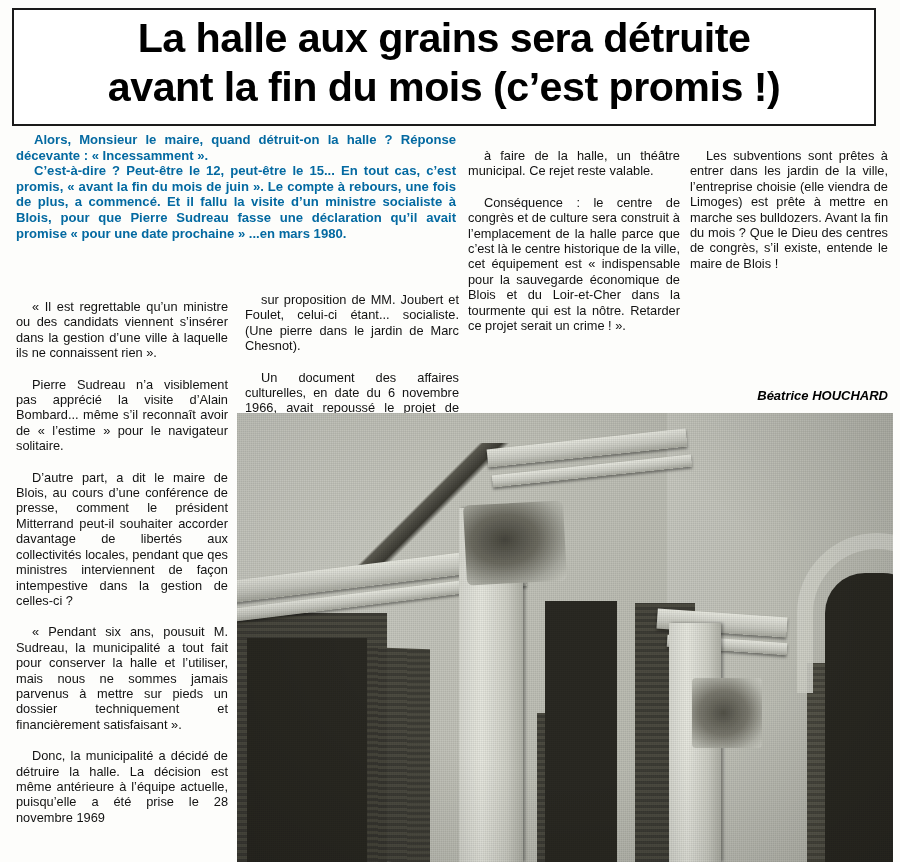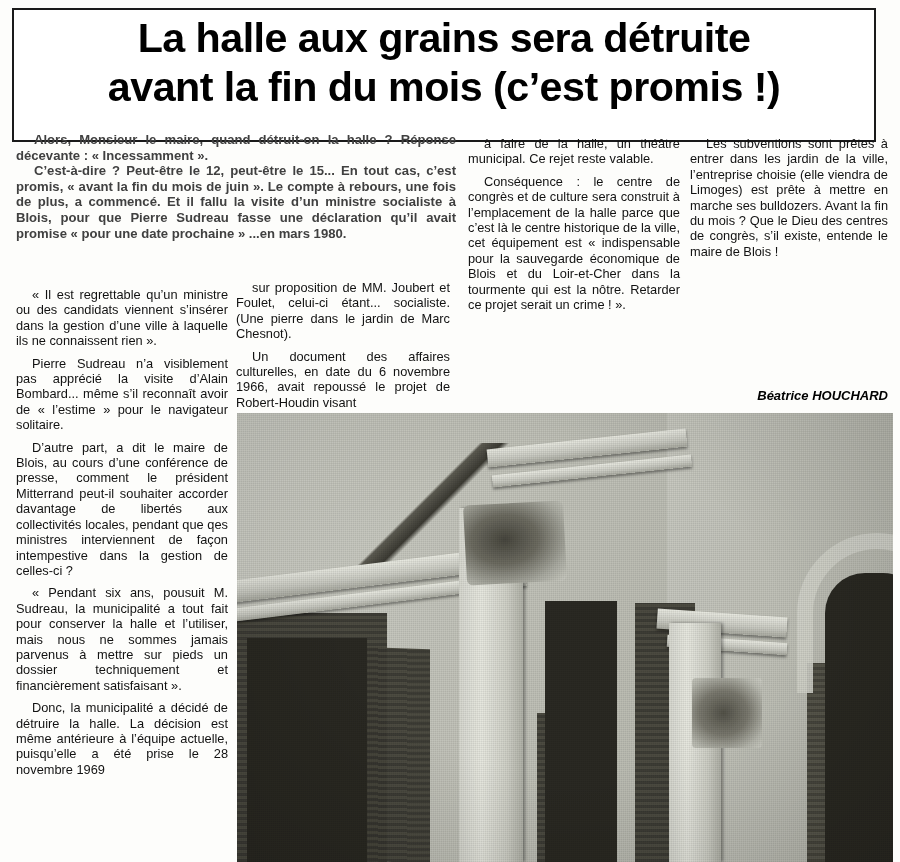--- a/index.html
+++ b/index.html
@@ -12,21 +12,21 @@
     position:relative;
   }
   .page{
     position:absolute;inset:0;
     background:#fdfdfb;
   }
 
   
   .headline-box{
     position:absolute;
-    left:12px;top:8px;width:864px;height:134px;
+    left:12px;top:8px;width:864px;height:118px;
     border:2px solid #1a1a1a;
     background:#ffffff;
     box-sizing:border-box;
     overflow:hidden;
   }
   .headline-line{
     font-weight:bold;
     font-family:"Liberation Sans", sans-serif;
     font-size:40px;
     line-height:49px;
@@ -40,38 +40,38 @@
   .headline-line.l1{margin-top:4px;}
 
   
   .lead{
     position:absolute;
     left:16px;top:132px;width:440px;
     font-size:13.1px;
     line-height:15.6px;
     font-weight:bold;
     text-align:justify;
-    color:#404040;
+    color:#0369a1;
   }
   .lead p{margin:0 0 0 0;text-indent:18px;}
 
   
   .col{
     position:absolute;
     font-size:12.8px;
     line-height:15.4px;
     text-align:justify;
     color:#121212;
   }
-  .col p{margin:4px 0 7px 0;text-indent:16px;}
+  .col p{margin:16px 0 7px 0;text-indent:16px;}
   .col p:last-child{margin-bottom:0;}
   .col .bold-para{font-weight:normal;}
 
   #col1{left:16px;top:283px;width:212px;}
-  #col2{left:236px;top:276px;width:214px;}
+  #col2{left:245px;top:276px;width:214px;}
   #col3{left:468px;top:132px;width:212px;}
   #col4{left:690px;top:132px;width:198px;}
 
   .byline{
     position:absolute;
     left:690px;top:388px;width:198px;
     text-align:right;
     font-size:13px;
     font-weight:bold;
     color:#000;

